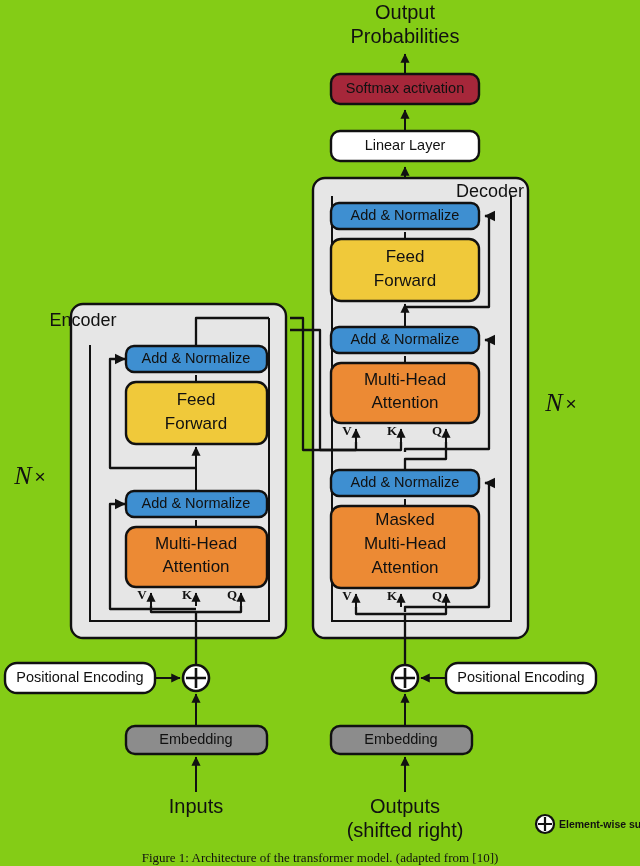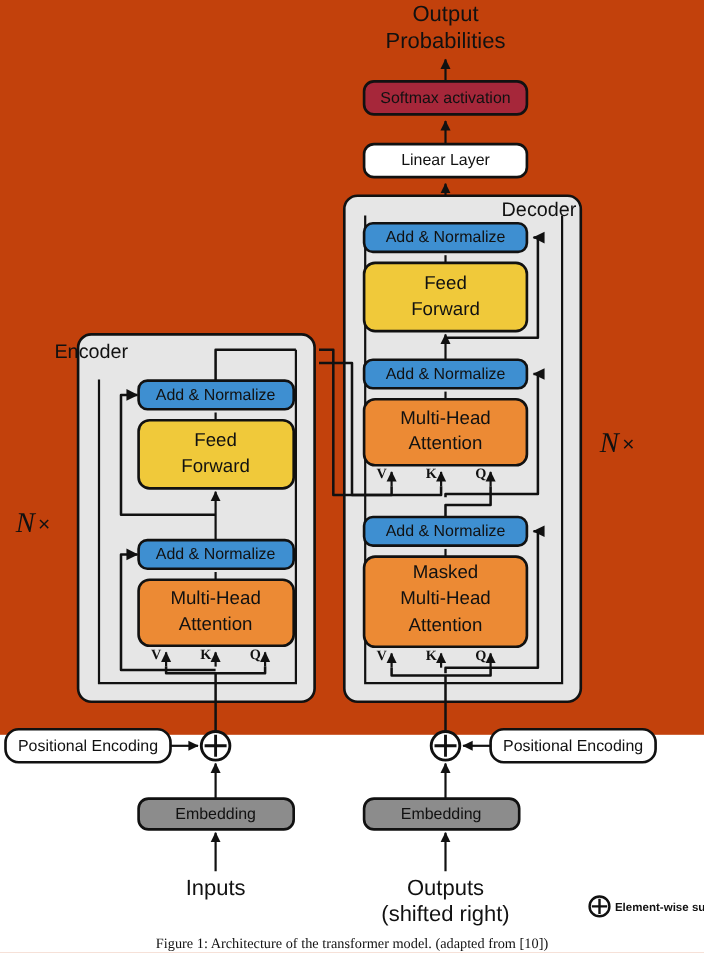--- a/index.html
+++ b/index.html
@@ -9,22 +9,22 @@
   }
   body {
     width: 640px;
     height: 866px;
     overflow: hidden;
     font-family: "Liberation Sans", sans-serif;
   }
   #figure-root {
     position: relative;
     width: 640px;
-    height: 668px;
-    background: #c2410c;
+    height: 866px;
+    background: #84cc16;
   }
   svg#diagram {
     display: block;
     width: 640px;
     height: 866px;
   }
   .box-stroke { stroke: #111111; stroke-width: 2.4; }
   .thin-stroke { stroke: #111111; stroke-width: 2.0; fill: none; }
   .wire { stroke: #111111; stroke-width: 2.0; fill: none; stroke-linecap: butt; stroke-linejoin: round; }
   .wire-thick { stroke: #111111; stroke-width: 2.3; fill: none; stroke-linejoin: round; }

